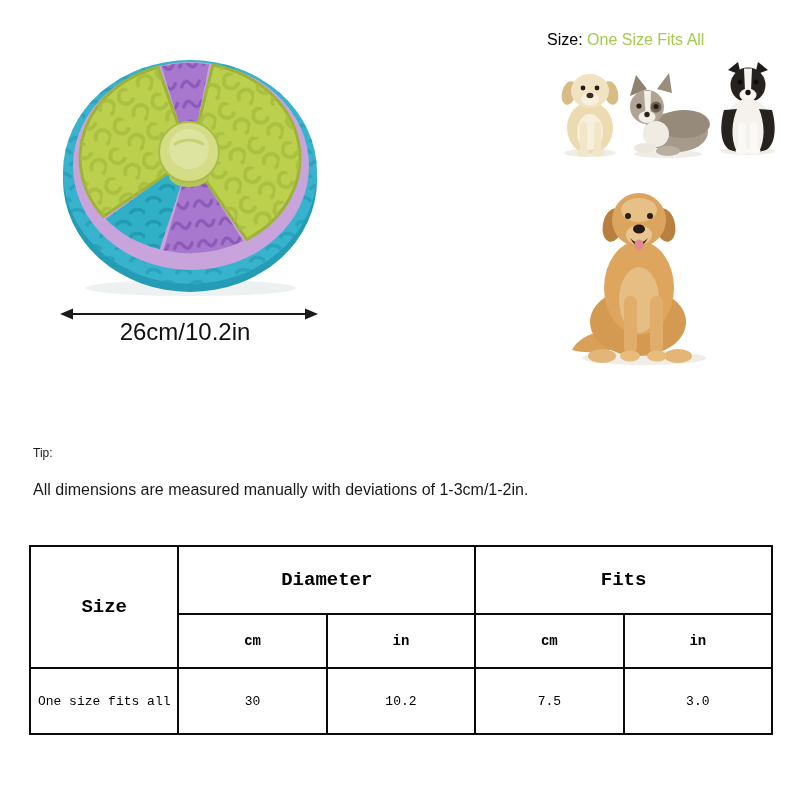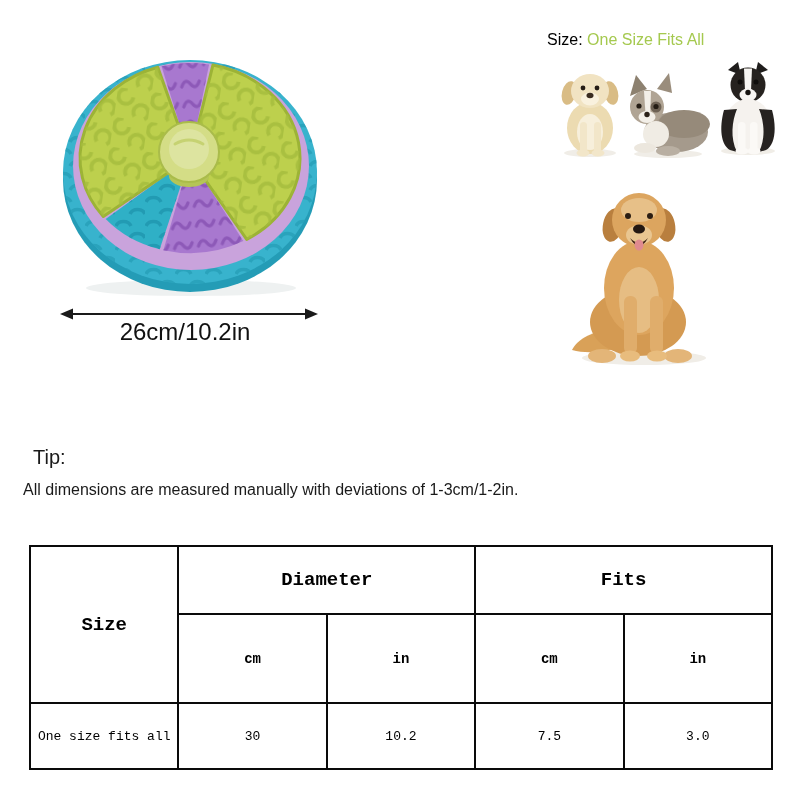--- a/index.html
+++ b/index.html
@@ -22,33 +22,33 @@
   .dim-label { left:56px; top:318px; width:258px; text-align:center;
                font-size:24px; color:#111; }
 
   
   .puppy-1 { left:552px; top:66px; width:76px; height:92px; }
   .puppy-2 { left:620px; top:72px; width:92px; height:88px; }
   .puppy-3 { left:706px; top:60px; width:84px; height:96px; }
   .golden  { left:566px; top:180px; width:200px; height:188px; }
 
   
-  .tip-title { left:33px; top:446px; font-size:20px; color:#1a1a1a; }
-  .tip-text  { left:23px; top:481px; font-size:16px; color:#1a1a1a; }
+  .tip-title { left:33px; top:446px; font-size:12px; color:#1a1a1a; }
+  .tip-text  { left:33px; top:481px; font-size:16px; color:#1a1a1a; }
 
   
   .size-table { left:29px; top:545px; width:744px; border-collapse:collapse;
                 table-layout:fixed; font-family:"Liberation Mono","DejaVu Sans Mono",monospace; }
   .size-table td { border:2px solid #0a0a0a; text-align:center; vertical-align:middle;
                    color:#000; overflow:hidden; }
   .size-table .h  { font-size:19px; font-weight:bold; }
   .size-table .sh { font-size:14px; font-weight:bold; }
   .size-table .d  { font-size:13px; font-weight:normal; }
   .row-1 { height:68px; }
-  .row-2 { height:89px; }
+  .row-2 { height:54px; }
   .row-3 { height:66px; }
 </style>
 </head>
 <body>
 
 <div class="abs size-line">
   <span class="lbl">Size:</span>
   <span class="val">One Size Fits All</span>
 </div>
 

